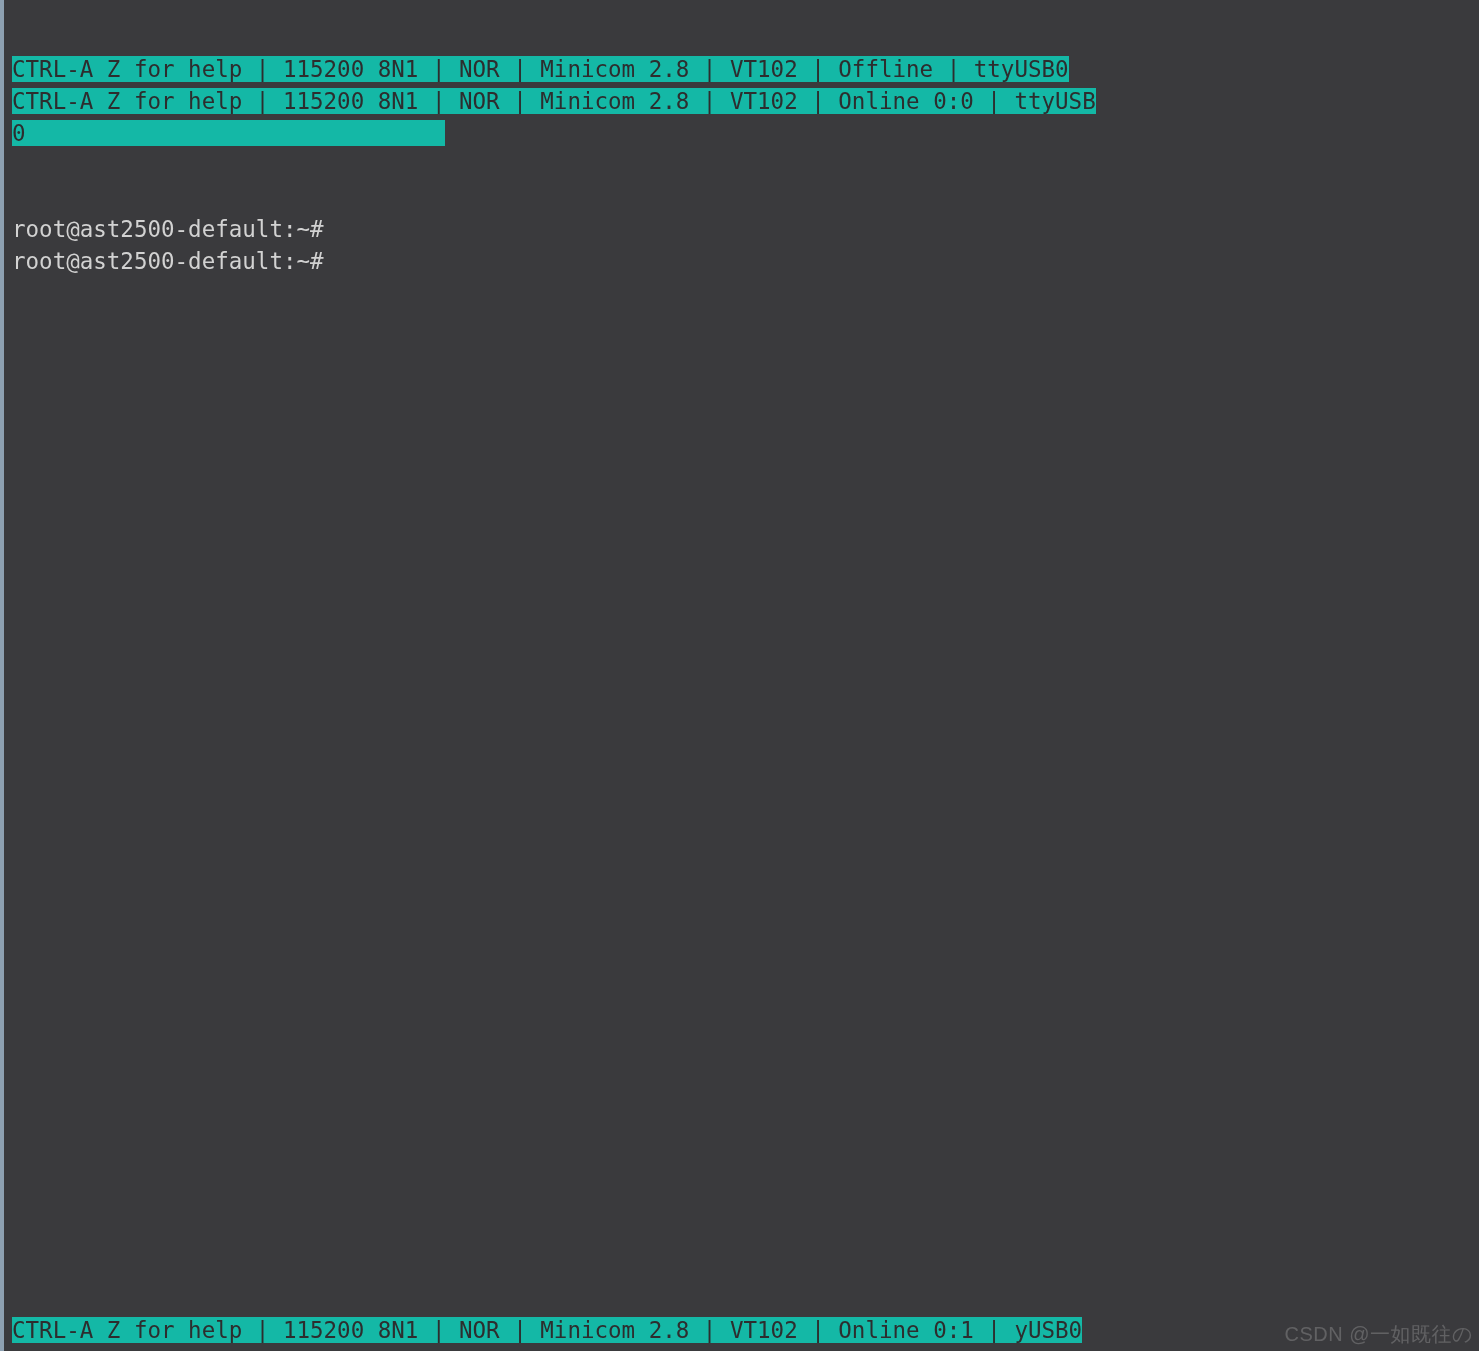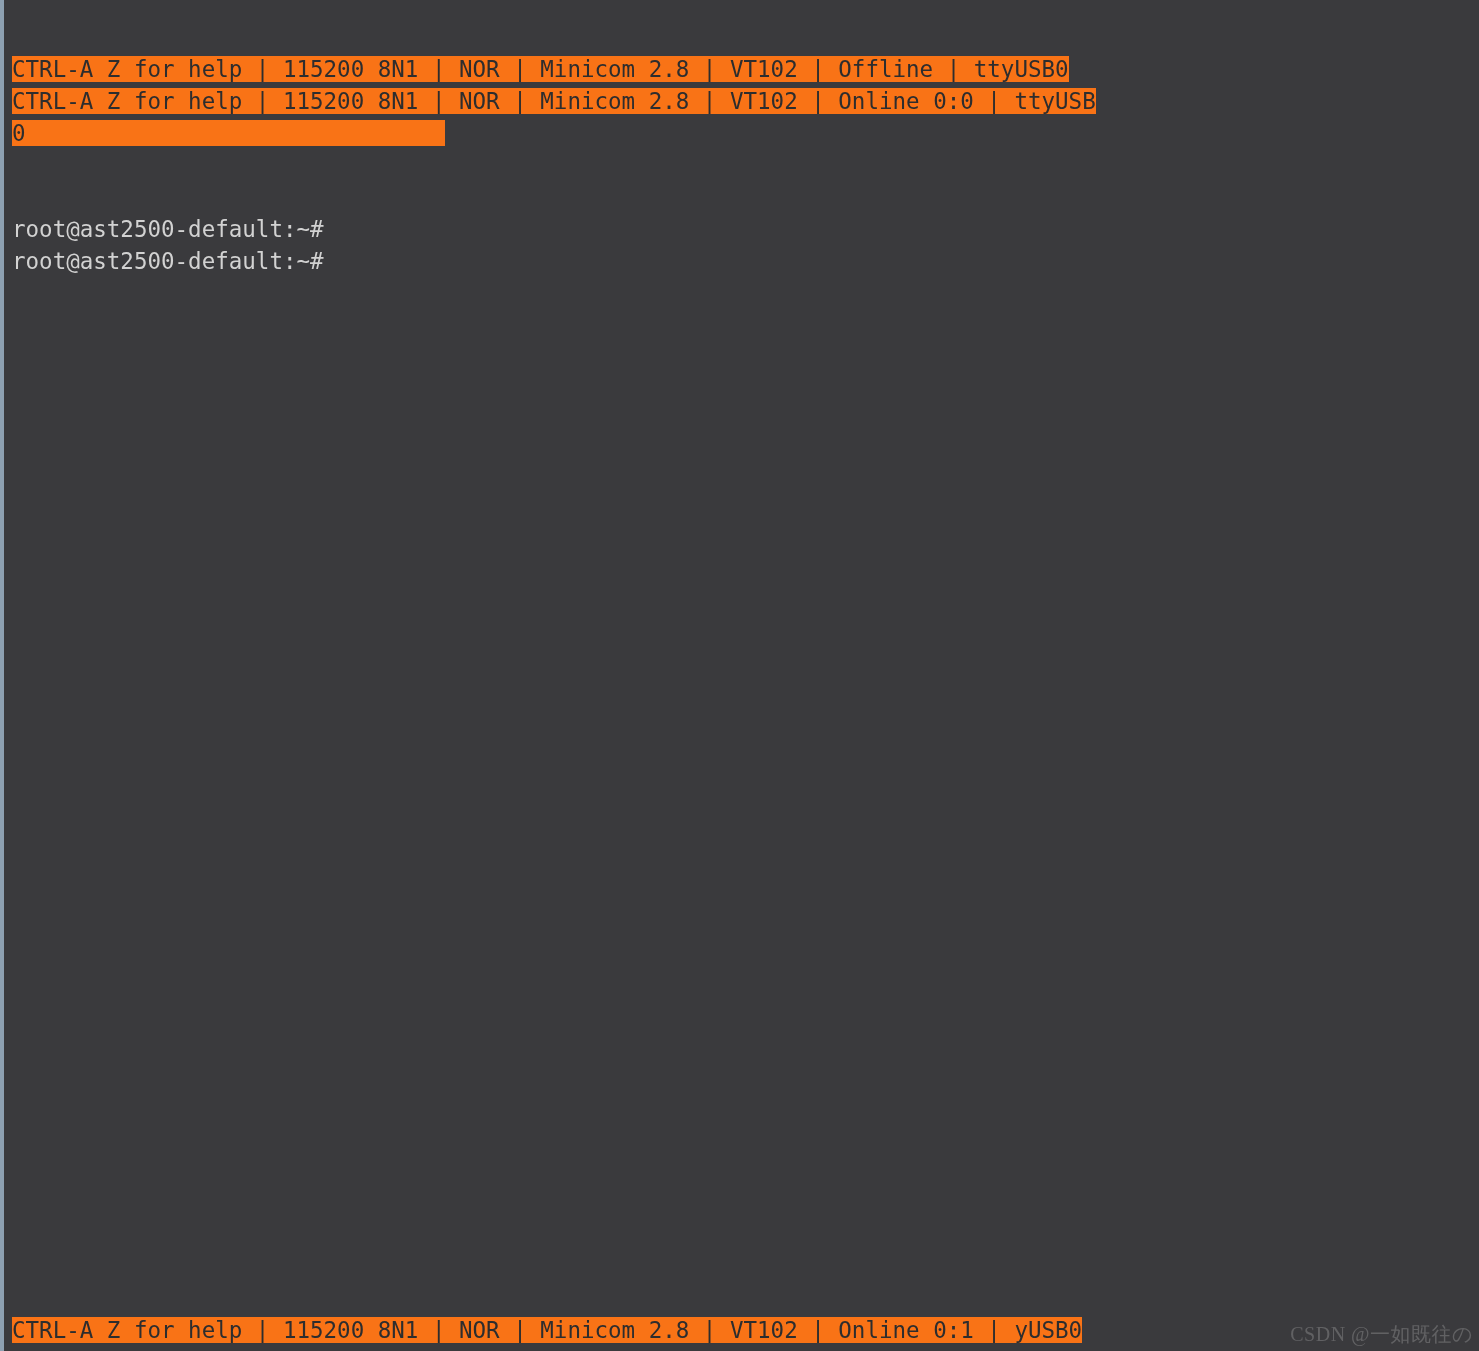--- a/index.html
+++ b/index.html
@@ -22,36 +22,36 @@
     .terminal {
       position: absolute;
       top: 0;
       left: 8px;
       right: 0;
       bottom: 0;
       padding-top: 22px;
       white-space: pre;
     }
     .hl {
-      background: #f97316;
+      background: #14b8a6;
       color: #2d2d2e;
     }
     .status-bottom {
       position: absolute;
       left: 8px;
       bottom: 4px;
       white-space: pre;
     }
     .watermark {
       position: absolute;
       right: 6px;
       bottom: 3px;
       color: rgba(180,180,180,0.32);
       font-size: 20px;
-      font-family: Liberation Serif, serif;
+      font-family: Liberation Sans, sans-serif;
       letter-spacing: 0.5px;
     }
     .blank-line {
       height: 32px;
     }
   </style>
 </head>
 <body>
 
 <div class="terminal">

